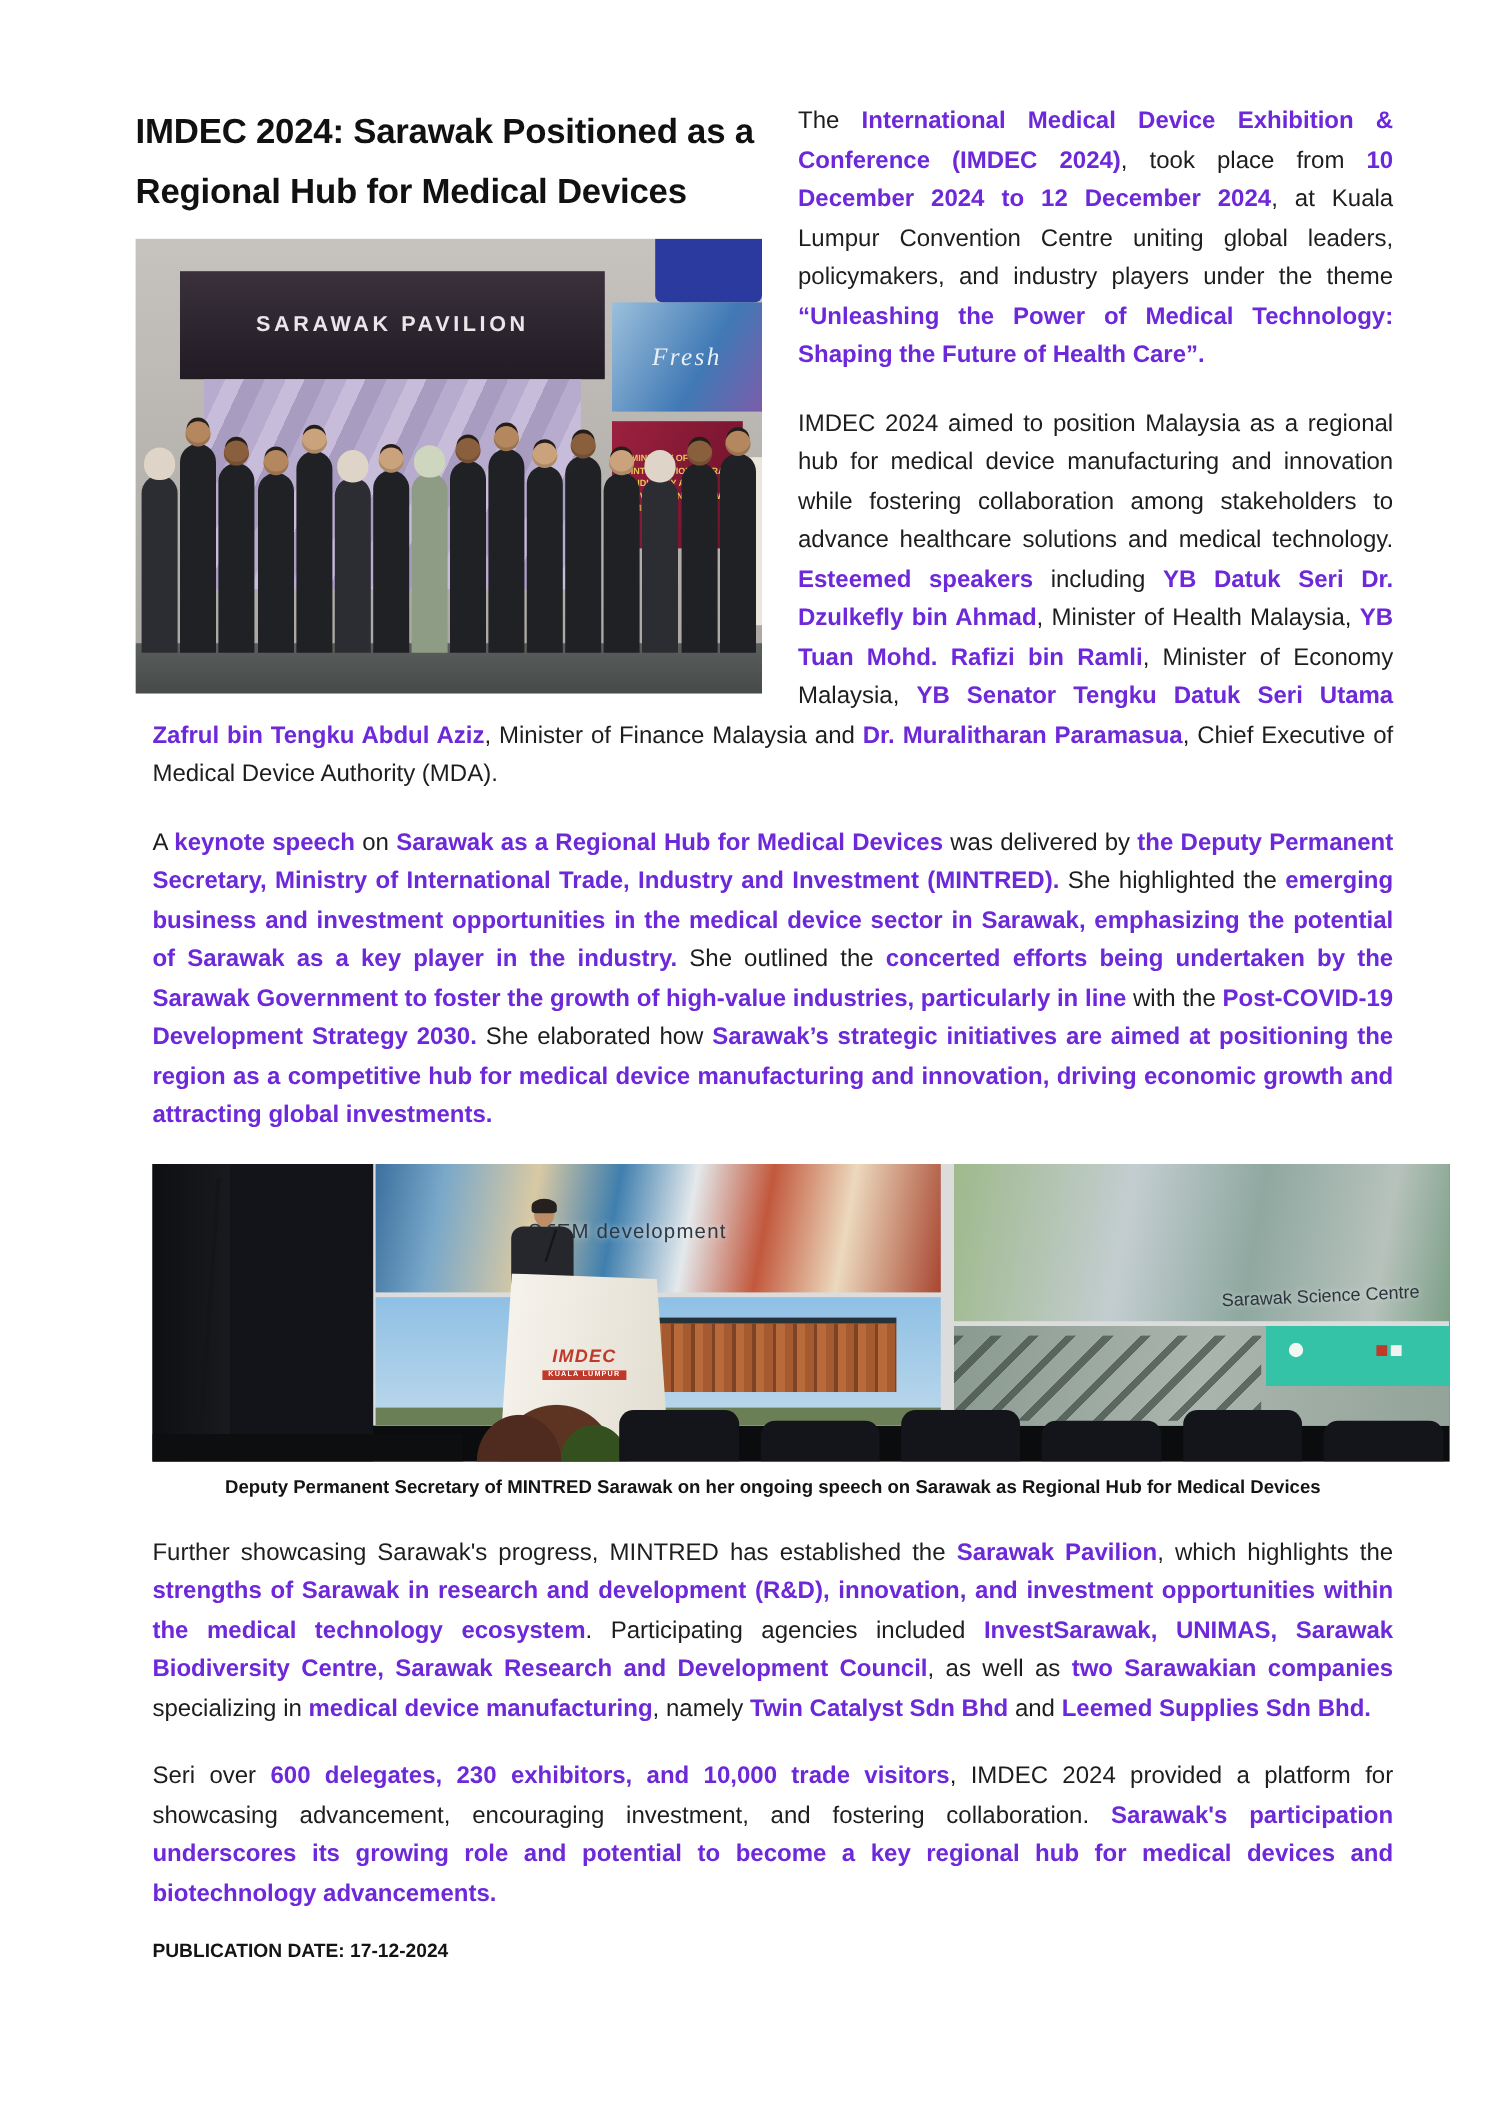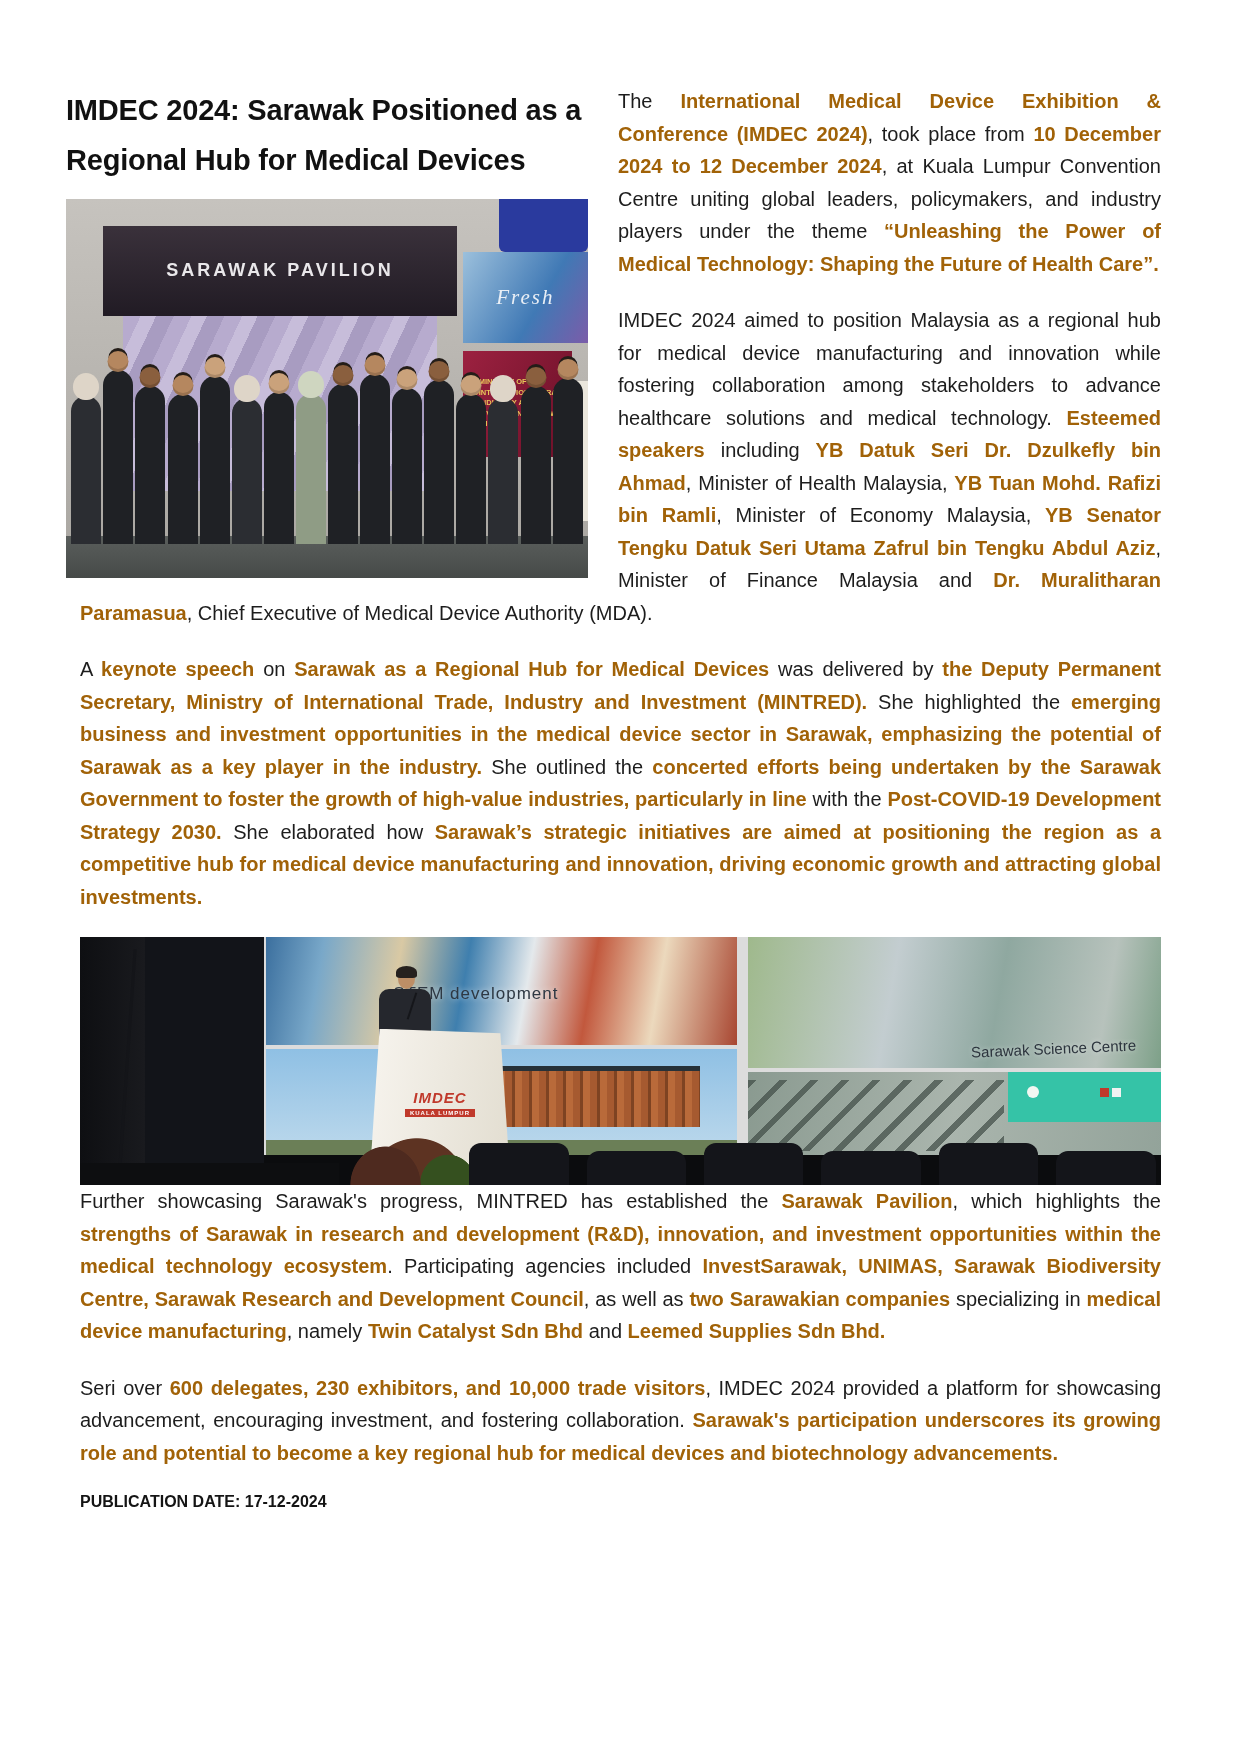--- a/index.html
+++ b/index.html
@@ -2,21 +2,21 @@
 <html><head>
 <meta charset="utf-8">
 <style>
   html,body { margin:0; padding:0; background:#ffffff; }
   body {
     width:1241px; height:1755px; overflow:hidden;
     font-family:"Liberation Sans", sans-serif;
     color:#1d1d1d;
     -webkit-font-smoothing:antialiased;
   }
-  .page { padding:85px 80px 0 80px; }
+  .page { padding:85px 80px 0 80px;margin-left:47px; }
 
   
   .left-col { float:left; width:552px; margin-left:-14px; padding-right:30px; box-sizing:border-box; }
   h1.title {
     margin:0 0 14px 0; font-size:29px; line-height:50px; font-weight:bold;
     color:#111; letter-spacing:-0.2px;
   }
   .photo { position:relative; overflow:hidden; background:#888; }
   .photo * { position:absolute; box-sizing:border-box; }
   .photo1 { width:522px; height:379px; background:linear-gradient(180deg,#c6c3be 0%,#b6b3ae 55%,#a8a5a0 100%); }
@@ -63,21 +63,21 @@
   .person.hijab { background:#2b2d32; }
   .person.green { background:#8f9c85; }
   .person.green::before { background:#cfd6c0; width:26px; height:27px; top:-23px;
     border-radius:50% 50% 46% 46%; box-shadow:none; }
 
   .caption { font-weight:bold; font-size:15px; line-height:20px; text-align:center; color:#141414; }
   .caption1 { margin:9px 0 0 0; width:522px; }
 
   
   p.body-text { font-size:20px; line-height:32.5px; text-align:justify; margin:0 0 24px 0; color:#1d1d1d; }
-  p.body-text b { color:#a16207; }
+  p.body-text b { color:#6d28d9; }
 
   
   .photo2-section { clear:none; }
   .photo2 { width:1081px; height:248px; background:#0b0c0e; }
   .p2-speaker { left:0; top:0; width:6%; height:100%; background:linear-gradient(90deg,#0e0f12,#191a1e); }
   .p2-pole { left:4.3%; top:5%; width:3px; height:88%; background:#141519; transform:rotate(4deg); }
   .p2-screenlight { left:16.6%; top:0; right:0; height:88%; background:#dcdcdc; }
   .p2-darkleft { left:6%; top:0; width:11%; height:100%; background:#121419; }
   .p2-tl { left:17.2%; top:0; width:43.6%; height:43.5%;
     background:linear-gradient(100deg,#3b6f9e 0%,#79a8c9 12%,#d9c9a4 28%,#3f7fae 42%,#e4e9ec 55%,#c2583d 68%,#ecd9bd 82%,#a84631 100%); }
@@ -214,20 +214,21 @@
       <div class="p2-bottomleft"></div>
       <div class="p2-chairs">
         <div class="chair"></div>
         <div class="chair"></div>
         <div class="chair"></div>
         <div class="chair"></div>
         <div class="chair"></div>
         <div class="chair"></div>
       </div>
     </div>
+    <div class="caption caption2">Deputy Permanent Secretary of MINTRED Sarawak on her ongoing speech on Sarawak as Regional Hub for Medical Devices</div>
   </div>
 
   <p class="body-text"><span>Further showcasing Sarawak's progress, MINTRED has established the </span><b>Sarawak Pavilion</b><span>, which highlights the </span><b>strengths of Sarawak in research and development (R&amp;D), innovation, and investment opportunities within the medical technology ecosystem</b><span>. Participating agencies included </span><b>InvestSarawak, UNIMAS, Sarawak Biodiversity Centre, Sarawak Research and Development Council</b><span>, as well as </span><b>two Sarawakian companies</b><span> specializing in </span><b>medical device manufacturing</b><span>, namely </span><b>Twin Catalyst Sdn Bhd</b><span> and </span><b>Leemed Supplies Sdn Bhd.</b></p>
   <p class="body-text"><span>Seri over </span><b>600 delegates, 230 exhibitors, and 10,000 trade visitors</b><span>, IMDEC 2024 provided a platform for showcasing advancement, encouraging investment, and fostering collaboration. </span><b>Sarawak's participation underscores its growing role and potential to become a key regional hub for medical devices and biotechnology advancements.</b></p>
 
   <p class="footer-line">PUBLICATION DATE: 17-12-2024</p>
 
 </div>
 
 </body></html>

